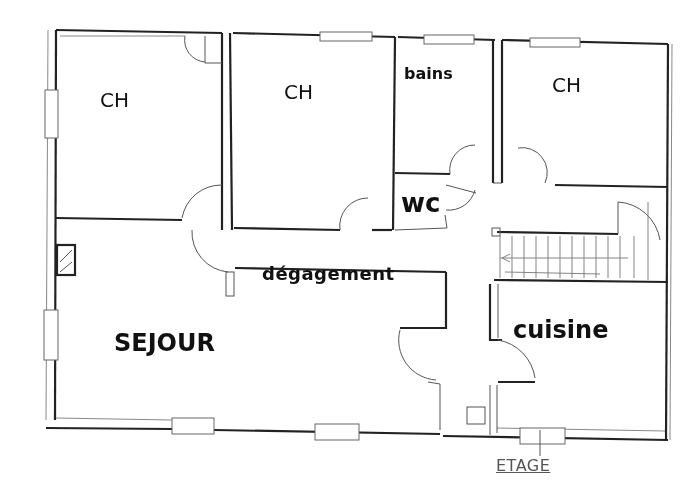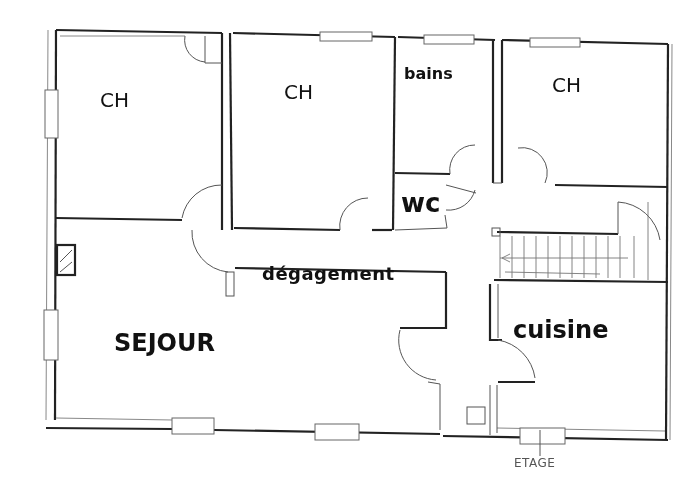--- a/index.html
+++ b/index.html
@@ -13,21 +13,21 @@
   .stair { stroke: #777; stroke-width: 0.9; fill: none; }
   .label { position: absolute; color: #111; font-family: "DejaVu Sans", sans-serif; font-weight: bold; white-space: nowrap; }
   .lbl-ch1 { left: 100px; top: 88px; font-size: 20px; font-weight: normal; }
   .lbl-ch2 { left: 284px; top: 80px; font-size: 20px; font-weight: normal; }
   .lbl-bains { left: 404px; top: 64px; font-size: 16px; }
   .lbl-ch3 { left: 552px; top: 73px; font-size: 20px; font-weight: normal; }
   .lbl-wc { left: 401px; top: 188px; font-size: 26px; }
   .lbl-deg { left: 262px; top: 244px; font-size: 18px; letter-spacing: 0.5px; margin-top: 19px; }
   .lbl-sejour { left: 114px; top: 329px; font-size: 24px; }
   .lbl-cuisine { left: 513px; top: 316px; font-size: 24px; }
-  .lbl-etage { left: 514px; top: 456px; font-size: 12px; font-weight: normal; color: #555; letter-spacing: 0.5px; }
+  .lbl-etage { left: 496px; top: 456px; font-size: 16px; font-weight: normal; color: #555; letter-spacing: 0.5px; text-decoration: underline; }
 </style>
 </head>
 <body>
 
 <svg id="plan" viewBox="0 0 700 500" xmlns="http://www.w3.org/2000/svg">
 
   <g>
 
     <path class="wall" d="M56 30 L222 33"></path>
     <path class="wall-light" d="M60 36 L185 36"></path>

